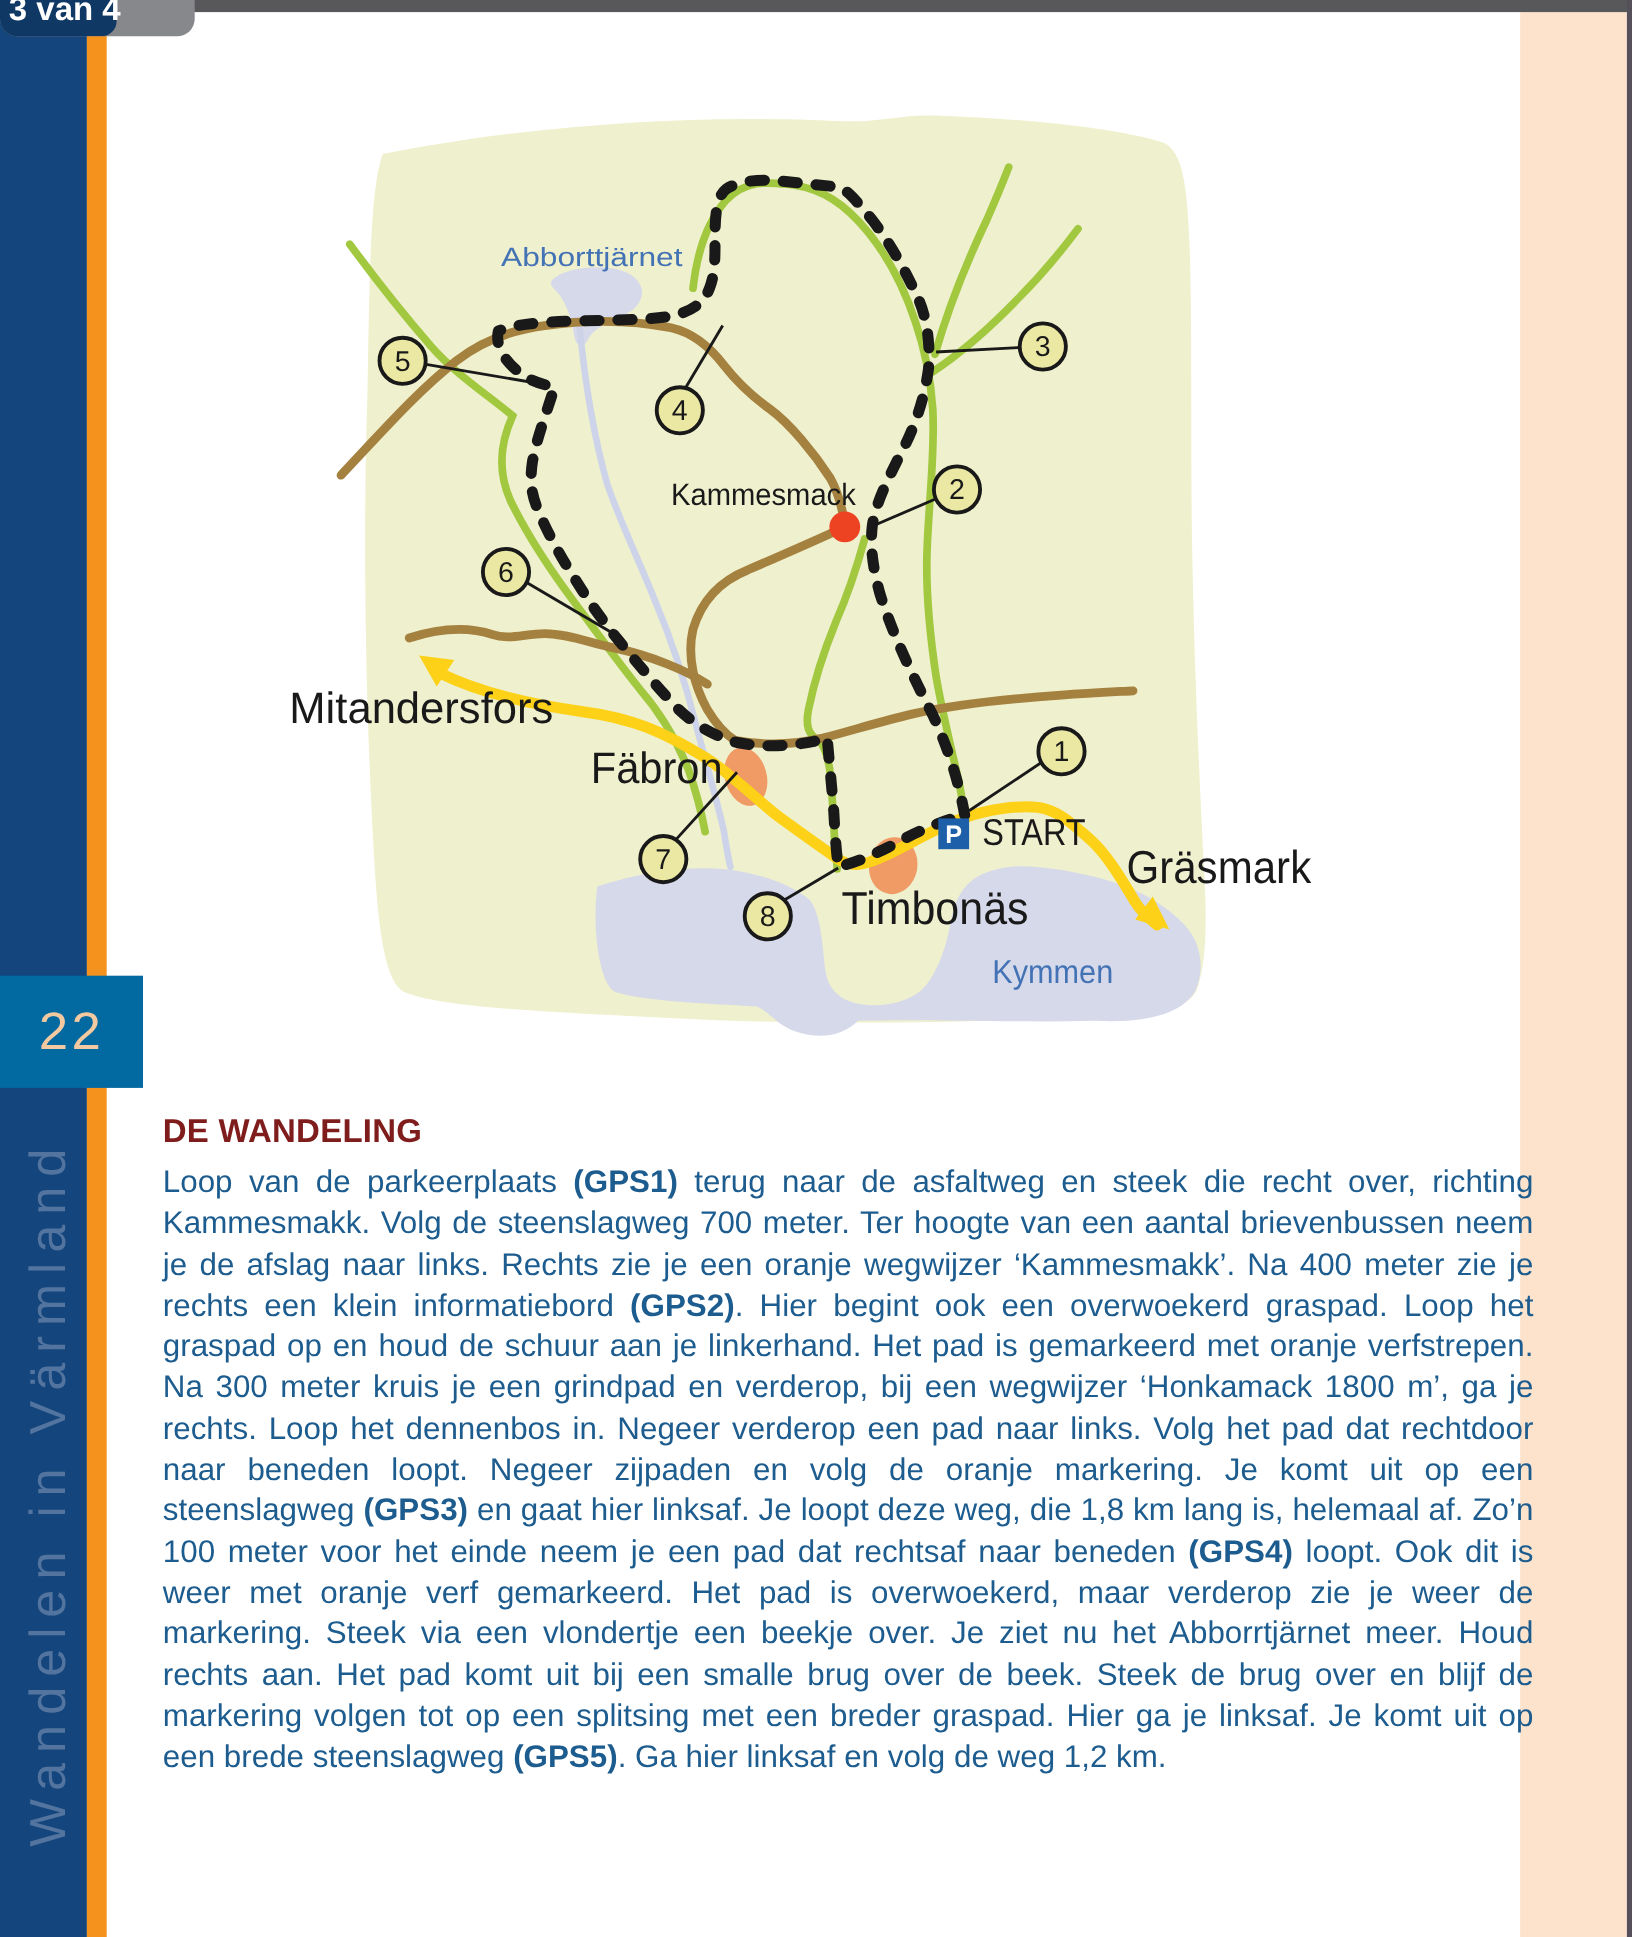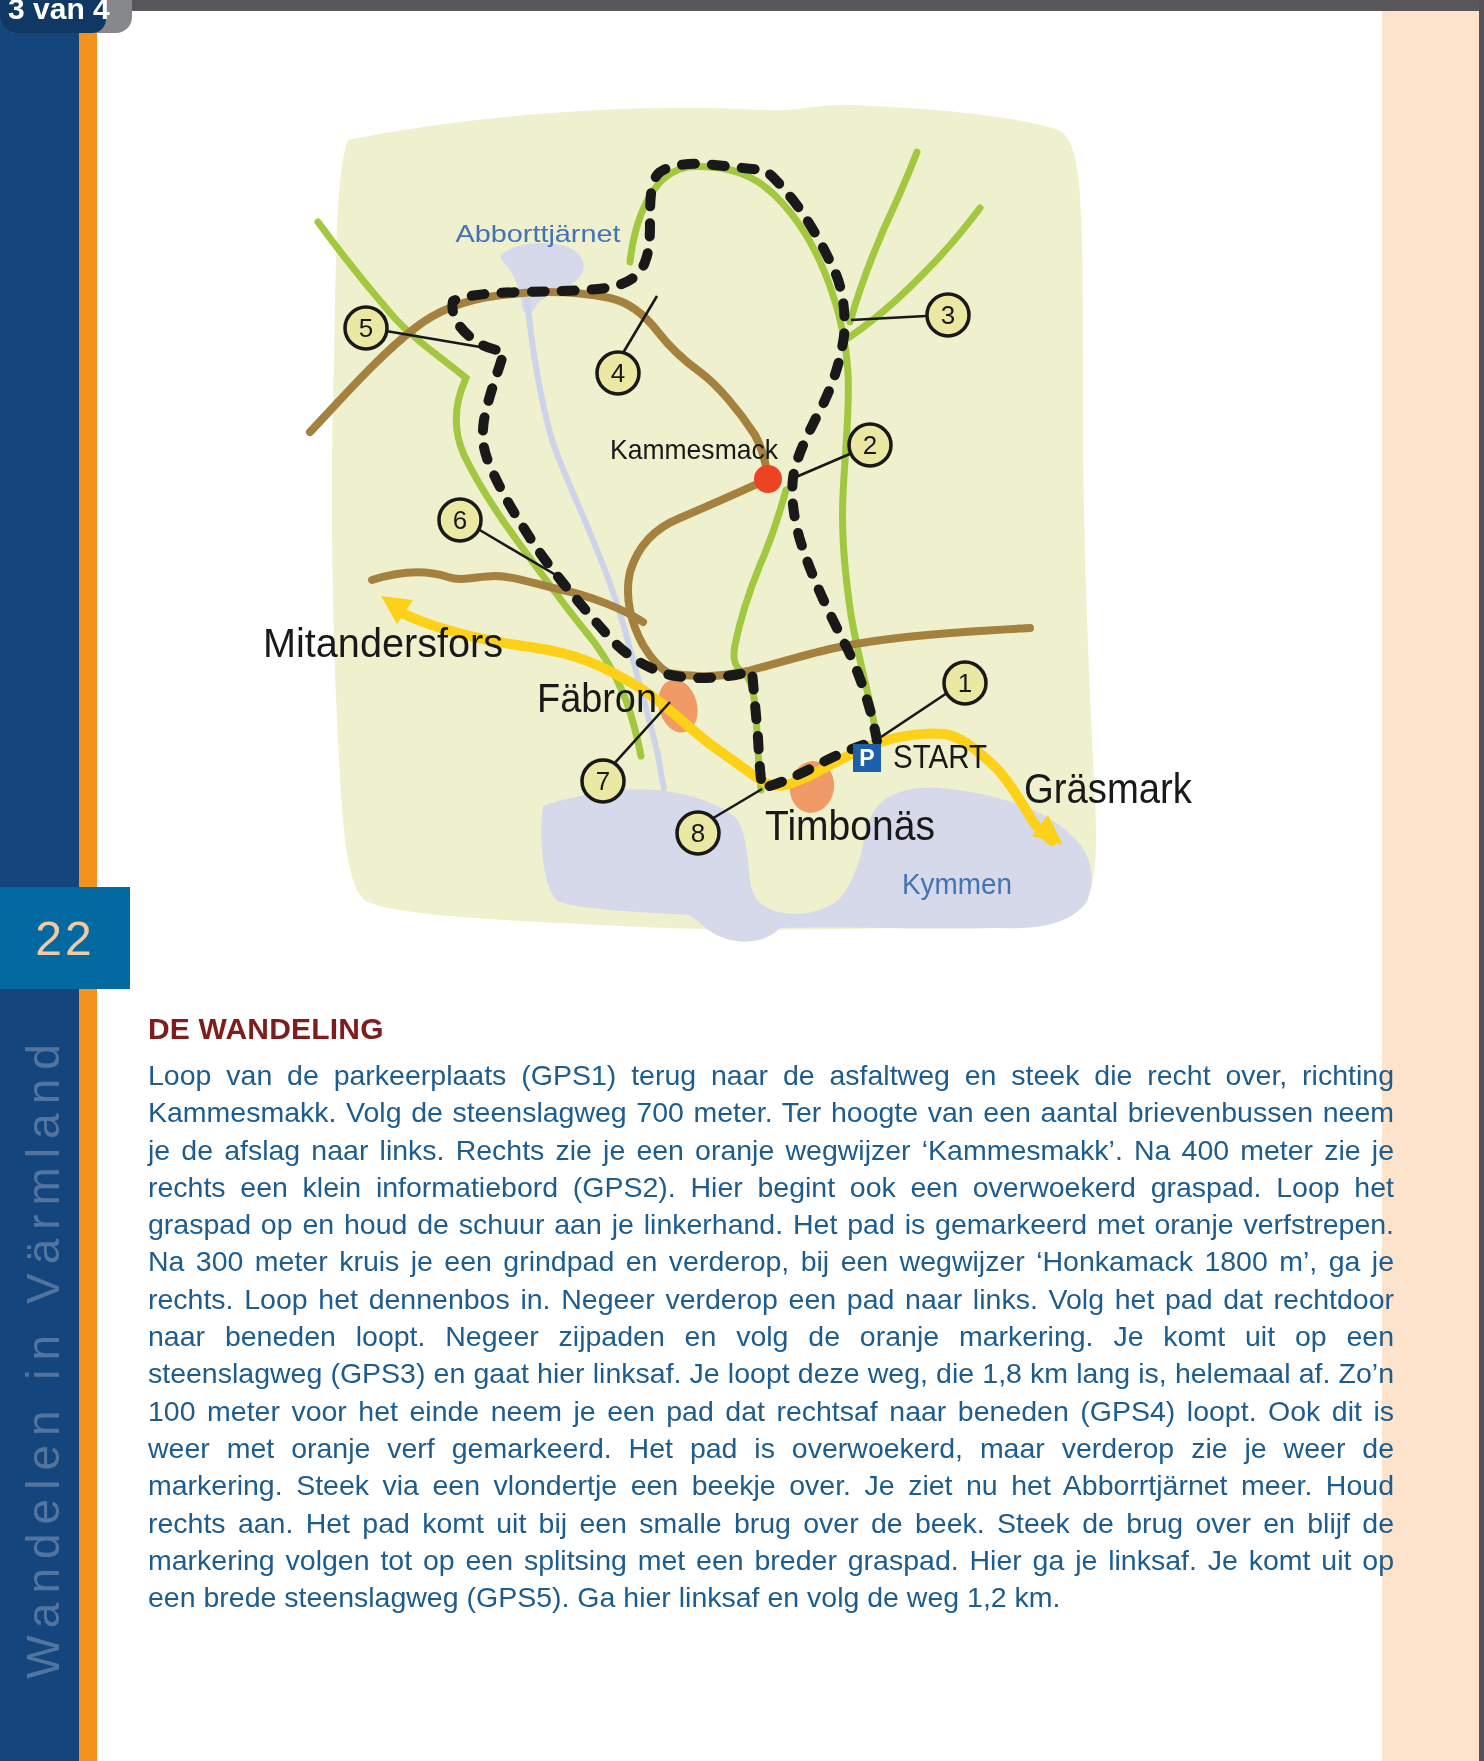--- a/index.html
+++ b/index.html
@@ -5,36 +5,36 @@
   html,body{margin:0;padding:0;}
   body{width:1484px;height:1761px;position:relative;background:#ffffff;
        font-family:"Liberation Sans",sans-serif;overflow:hidden;}
   .abs{position:absolute;}
   
   #top-bar{left:0;top:0;width:1484px;height:11px;background:#58585a;z-index:6;}
   #right-edge{right:0;top:0;width:5px;height:1761px;background:#56505a;z-index:7;}
   #peach-stripe{left:1382px;top:0;width:97px;height:1761px;background:#fde3cc;z-index:1;}
   #sidebar{left:0;top:0;width:79px;height:1761px;background:#14467d;z-index:2;}
   #orange-stripe{left:79px;top:0;width:18px;height:1761px;background:#f5921e;z-index:2;}
-  #badge{left:0;top:0;width:132px;height:33px;background:#87888c;border-radius:0 0 16px 16px;z-index:8;overflow:hidden;}
+  #badge{left:0;top:0;width:177px;height:33px;background:#87888c;border-radius:0 0 16px 16px;z-index:8;overflow:hidden;}
   #badge-inner{left:0;top:0;width:106px;height:33px;background:#0f3864;border-radius:0 0 14px 0;}
   #badge-text{left:8px;top:-8px;color:#ffffff;font-weight:bold;font-size:30px;white-space:nowrap;}
   #page-tab{left:0;top:887px;width:130px;height:102px;background:#0369a1;z-index:3;
             display:flex;align-items:center;justify-content:center;}
   #page-tab span{color:#f2c9a0;font-size:48px;letter-spacing:3px;}
   #vertical-label{left:-302px;top:1314px;width:690px;height:86px;z-index:3;
       transform:rotate(-90deg);display:flex;align-items:center;justify-content:center;
       color:#52749f;font-size:46px;letter-spacing:9px;white-space:nowrap;}
   
   #map-wrap{left:0;top:0;width:1484px;height:990px;z-index:1;}
   
   #article{left:148px;top:1012px;width:1246px;z-index:1;}
   #article h2{margin:0;font-size:30px;font-weight:bold;color:#7f1d1d;letter-spacing:0.2px;}
   #article p{margin:11px 0 0 0;font-size:28.5px;line-height:37.3px;text-align:justify;color:#1d5c8e;}
-  #article p b{font-weight:normal;}
+  #article p b{font-weight:bold;}
   svg text{font-family:"Liberation Sans",sans-serif;}
 </style>
 </head>
 <body>
 
 <div id="peach-stripe" class="abs"></div>
 <div id="sidebar" class="abs"></div>
 <div id="orange-stripe" class="abs"></div>
 <div id="top-bar" class="abs"></div>
 <div id="right-edge" class="abs"></div>

